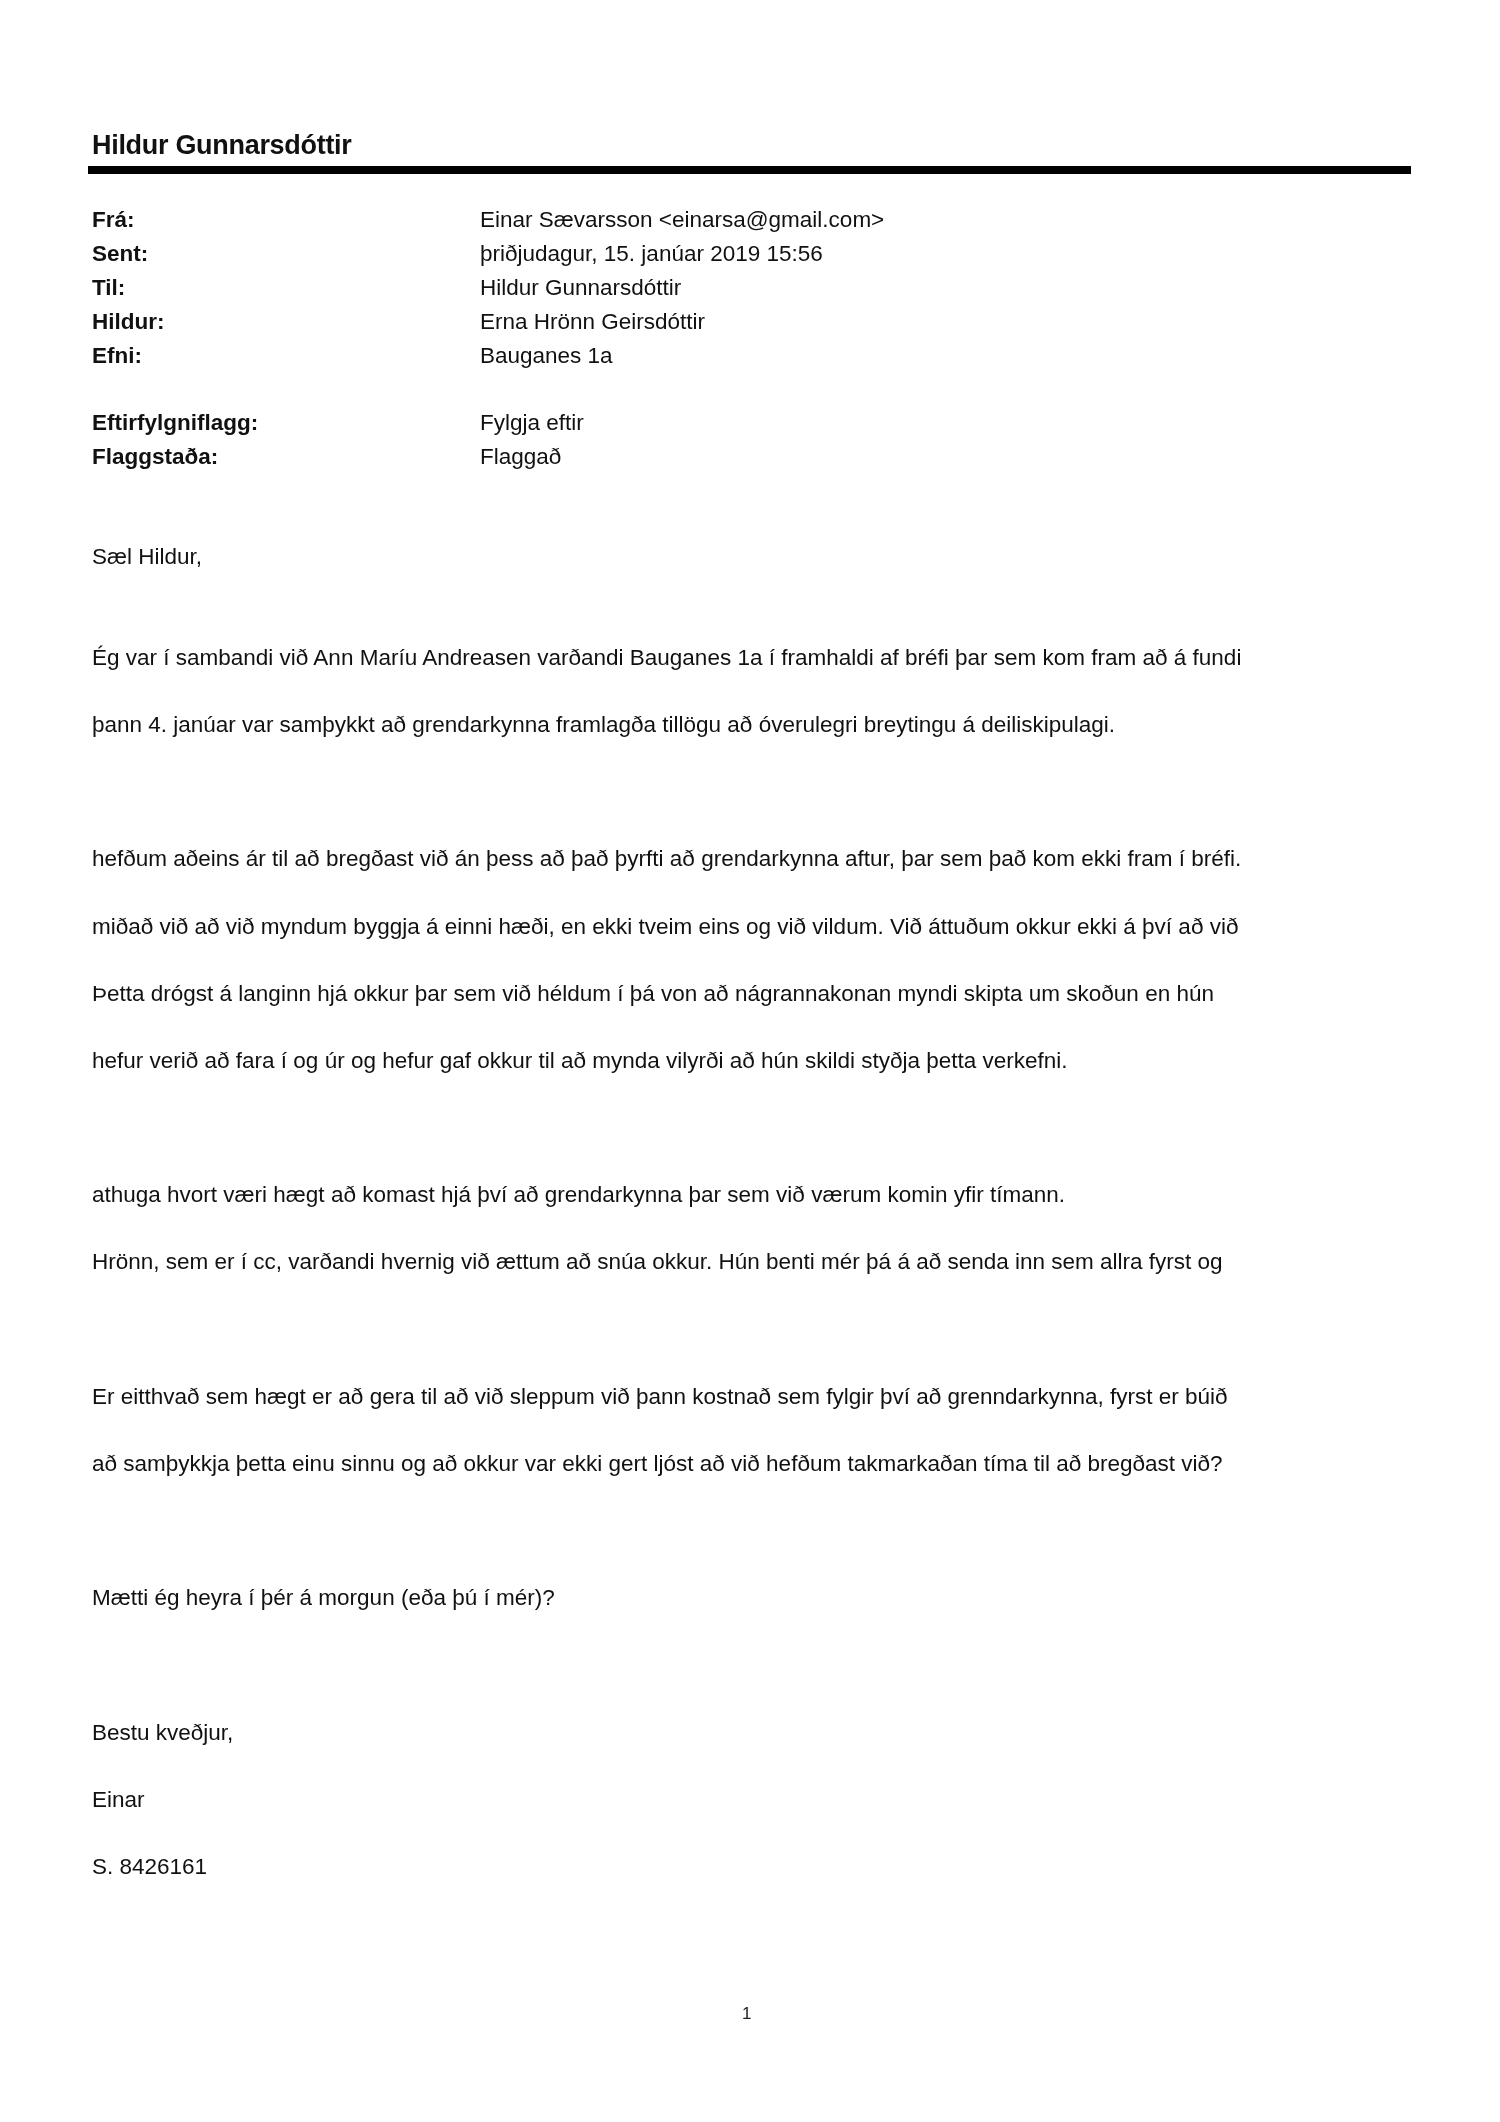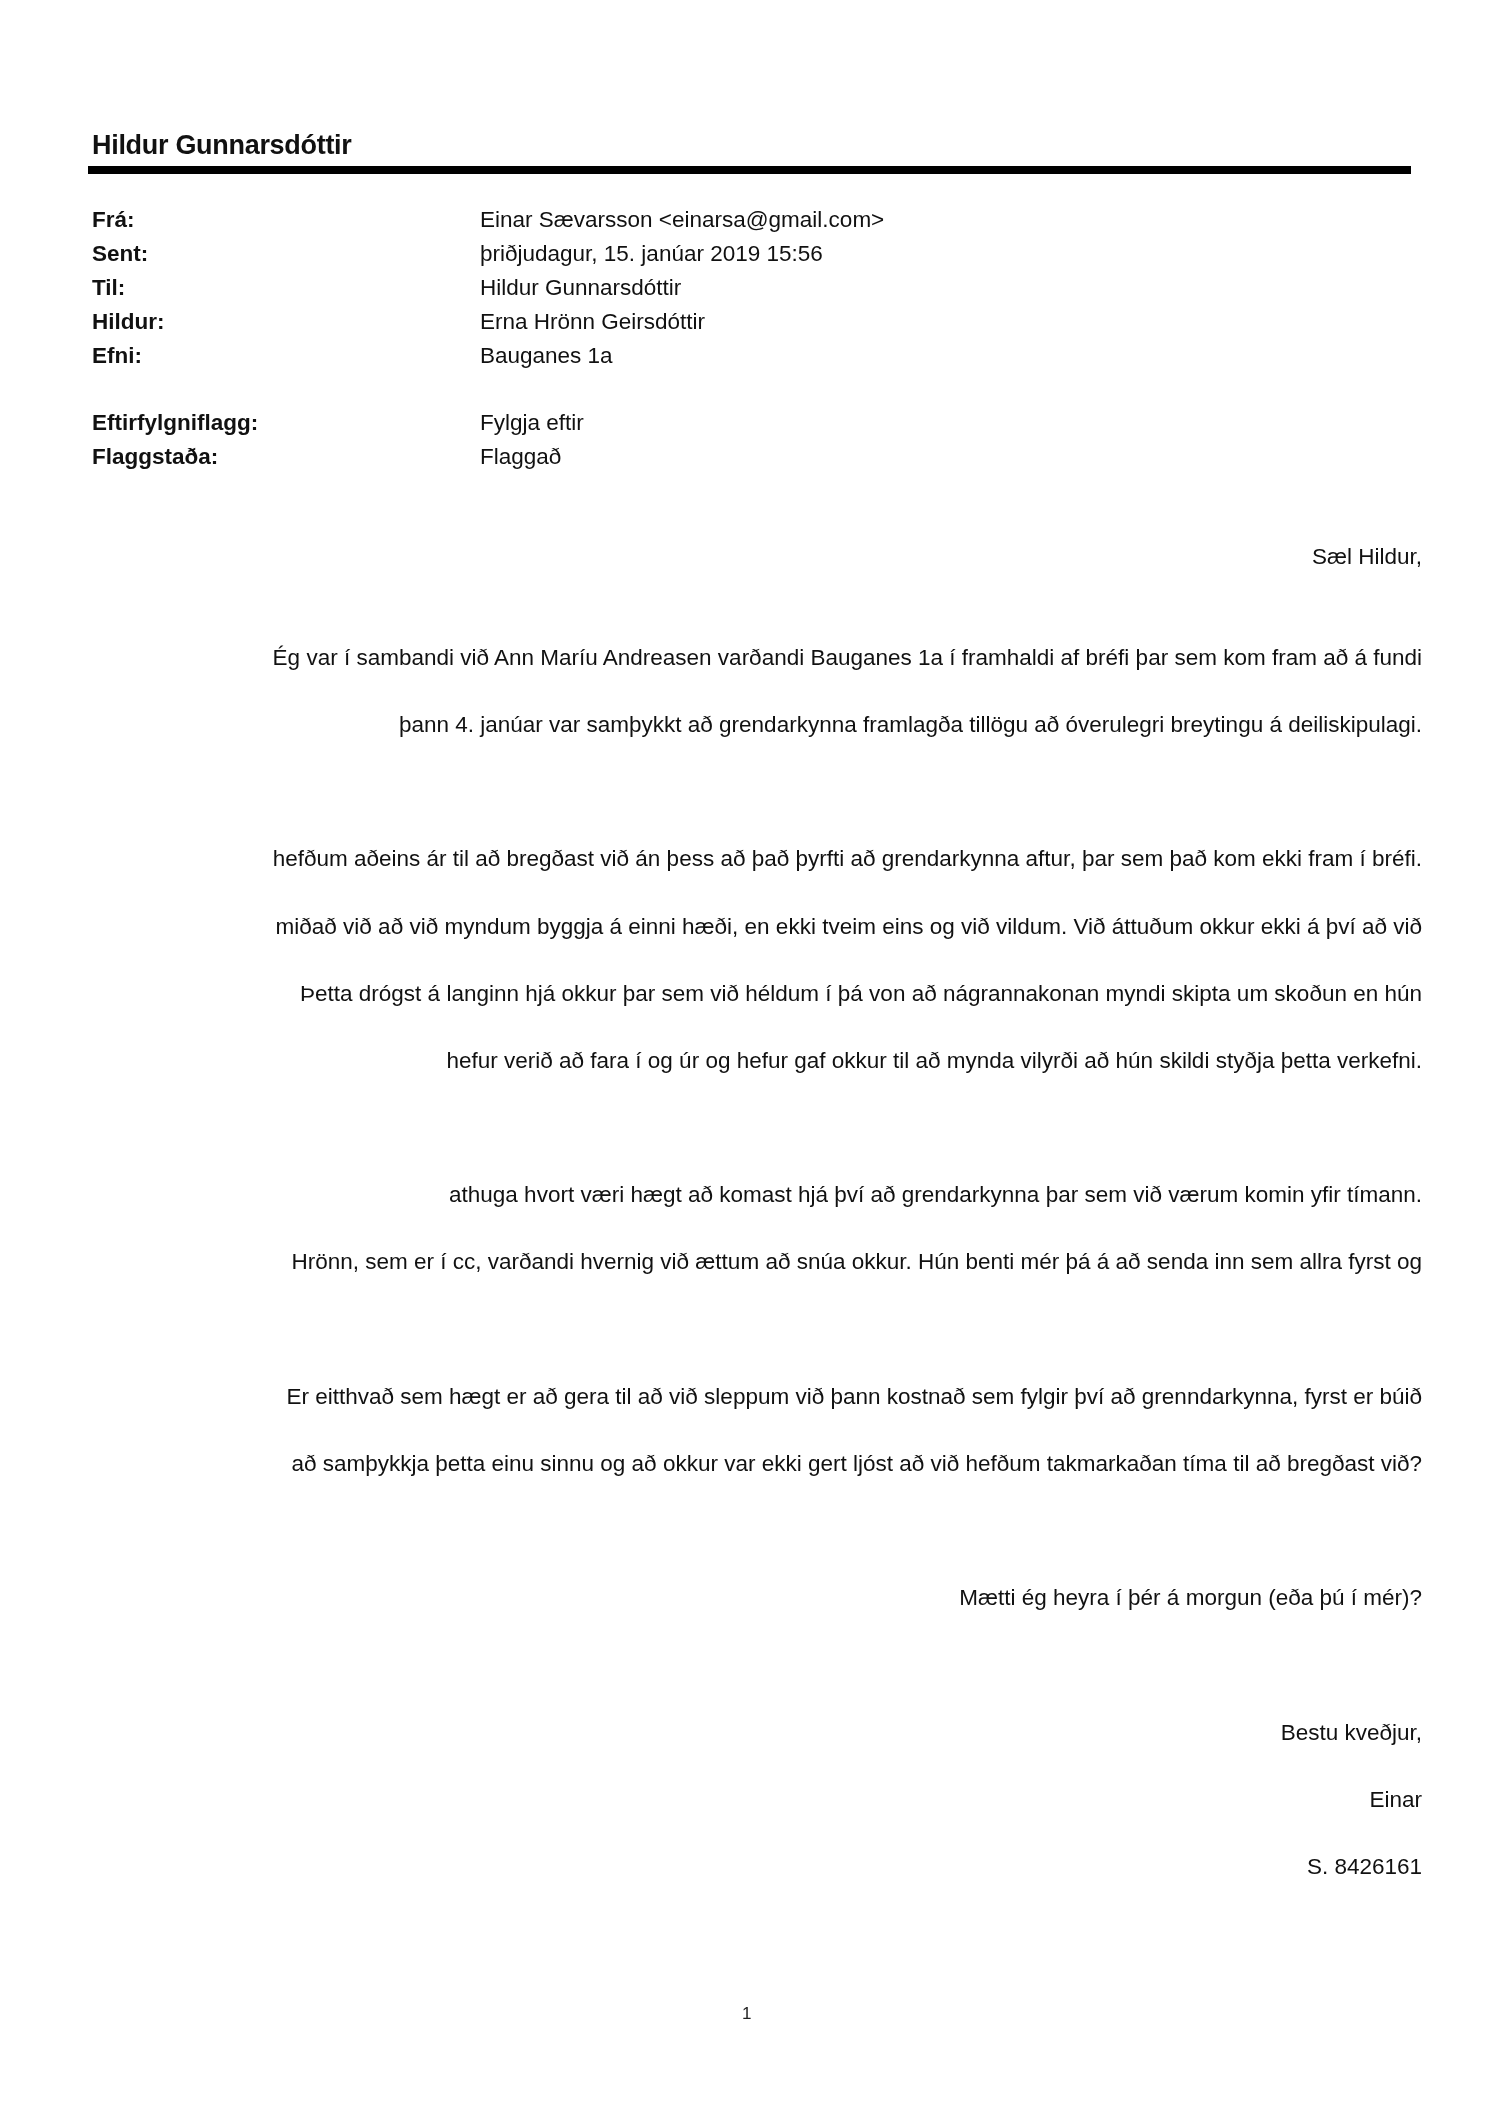--- a/index.html
+++ b/index.html
@@ -7,21 +7,21 @@
          font-family: "Liberation Sans", sans-serif; color: #111111; }
   .page { position: absolute; left: 0; top: 0; width: 1500px; height: 1798px; }
   .heading { position: absolute; left: 92px; top: 128px; font-size: 27px; font-weight: bold;
              letter-spacing: -0.3px; line-height: 34px; }
   .rule { position: absolute; left: 88px; top: 166px; width: 1323px; height: 8px; background: #000; }
   .hdr { position: absolute; left: 92px; font-size: 22.5px; line-height: 34px; }
   .hdr .lbl { position: absolute; left: 0; top: 0; font-weight: bold; white-space: nowrap; }
   .hdr .val { position: absolute; left: 388px; top: 0; white-space: nowrap; }
   .body-text { position: absolute; left: 92px; width: 1330px; font-size: 22.5px; line-height: 33.6px; }
   .body-text p { margin: 0 0 33.6px 0; white-space: pre-line; }
-  .body-text .line { display: block; white-space: nowrap; text-align: right; }
+  .body-text .line { display: block; white-space: nowrap; }
   .pagenum { position: absolute; left: 742px; top: 2004px; font-size: 17px; color: #222; }
 </style>
 </head>
 <body>
 
 <div class="page">
 
   <div class="heading">Hildur Gunnarsdóttir</div>
   <div class="rule"></div>
 

